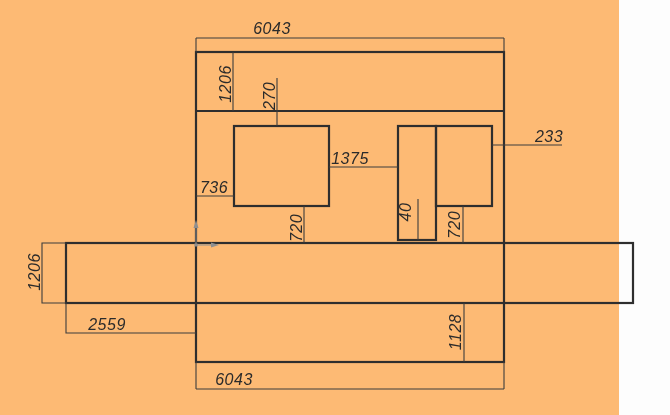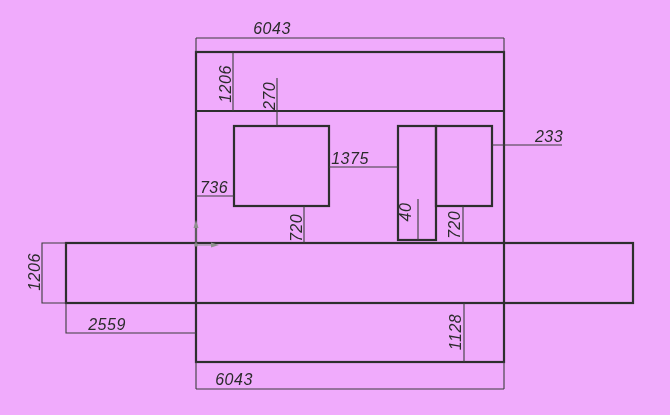--- a/index.html
+++ b/index.html
@@ -2,21 +2,21 @@
 <html><head>
 <meta charset="utf-8">
 <style>
   html,body{margin:0;padding:0;}
   body{
     width:670px;height:415px;
     background:#fdfdfd;
     font-family:"Liberation Sans", sans-serif;
     overflow:hidden;
   }
-  .stage{position:relative;width:670px;height:415px;background:#f0abfc;}
+  .stage{position:relative;width:619px;height:415px;background:#fdba74;}
   svg{position:absolute;left:0;top:0;display:block;}
   .dim-text{
     font-family:"Liberation Sans", sans-serif;
     font-style:italic;
     font-size:16px;
     letter-spacing:0.5px;
     fill:#2b2b2b;
   }
   .thick{stroke:#2e2e2e;stroke-width:2.2;fill:none;}
   .thin{stroke:#3c3c3c;stroke-width:1.1;fill:none;}

